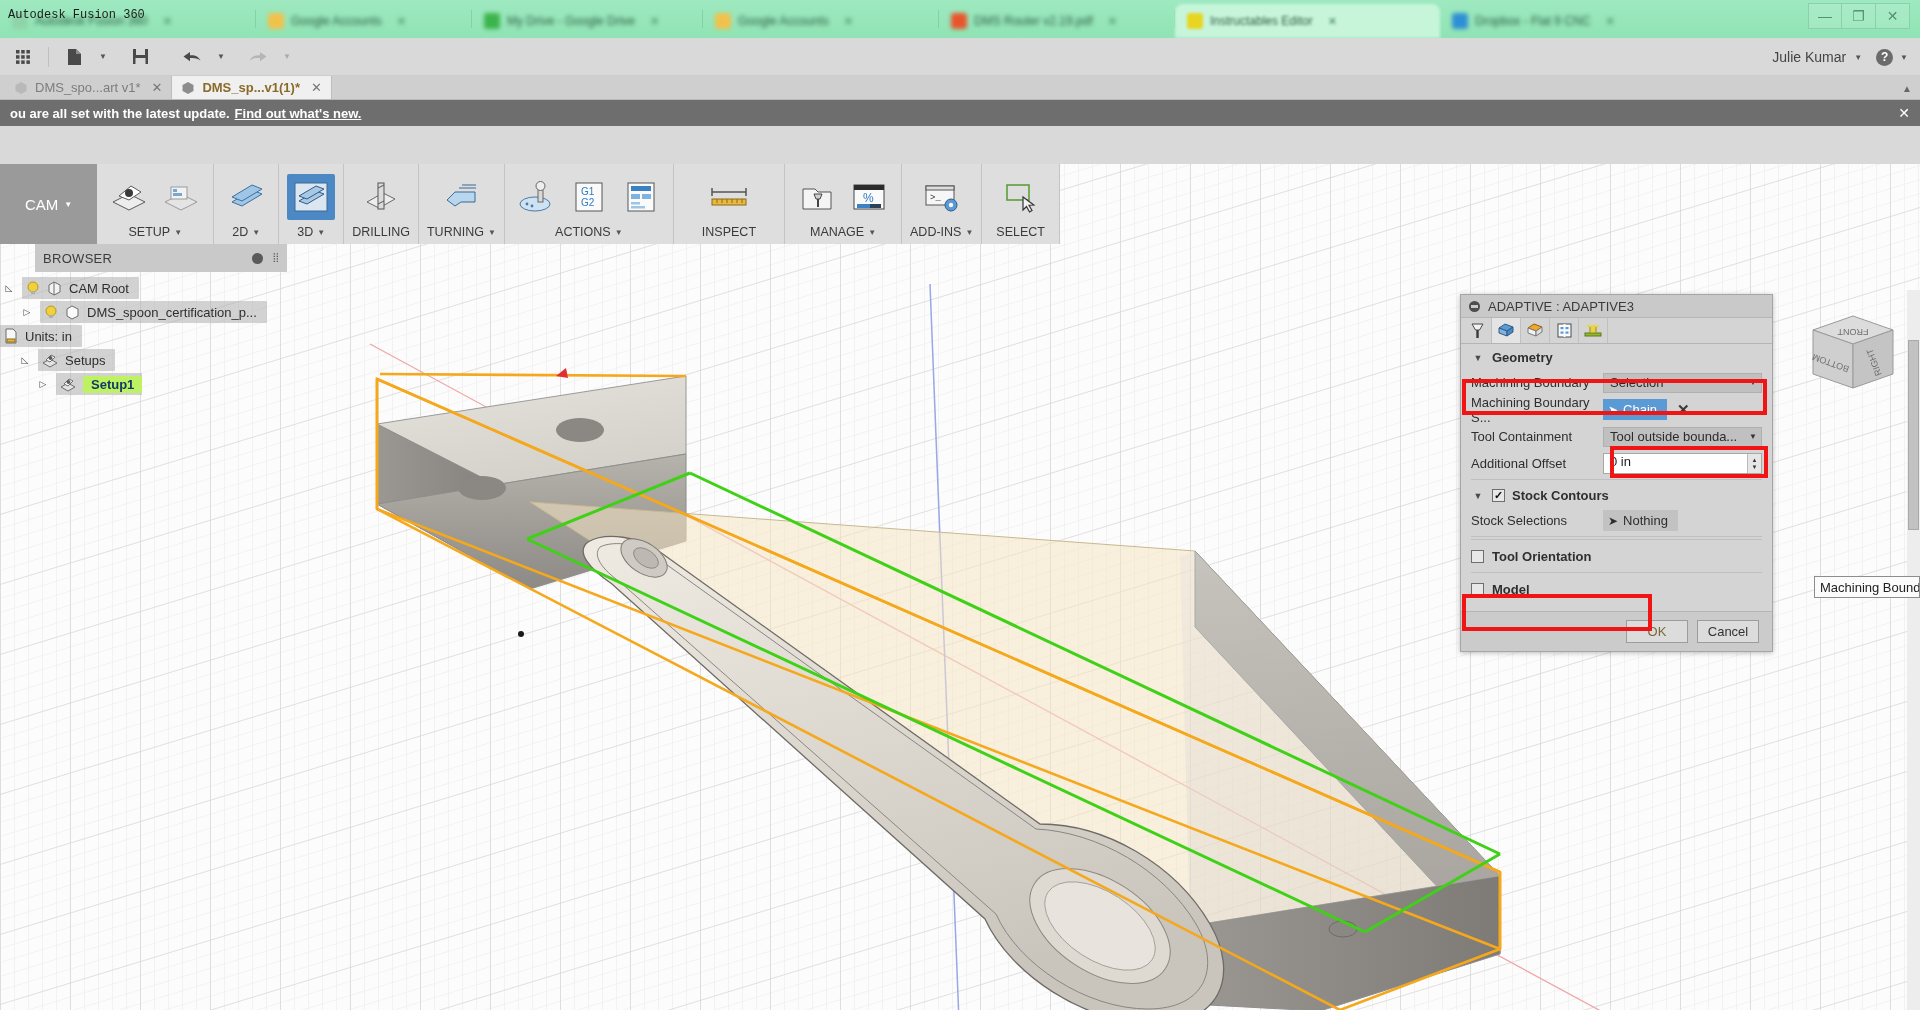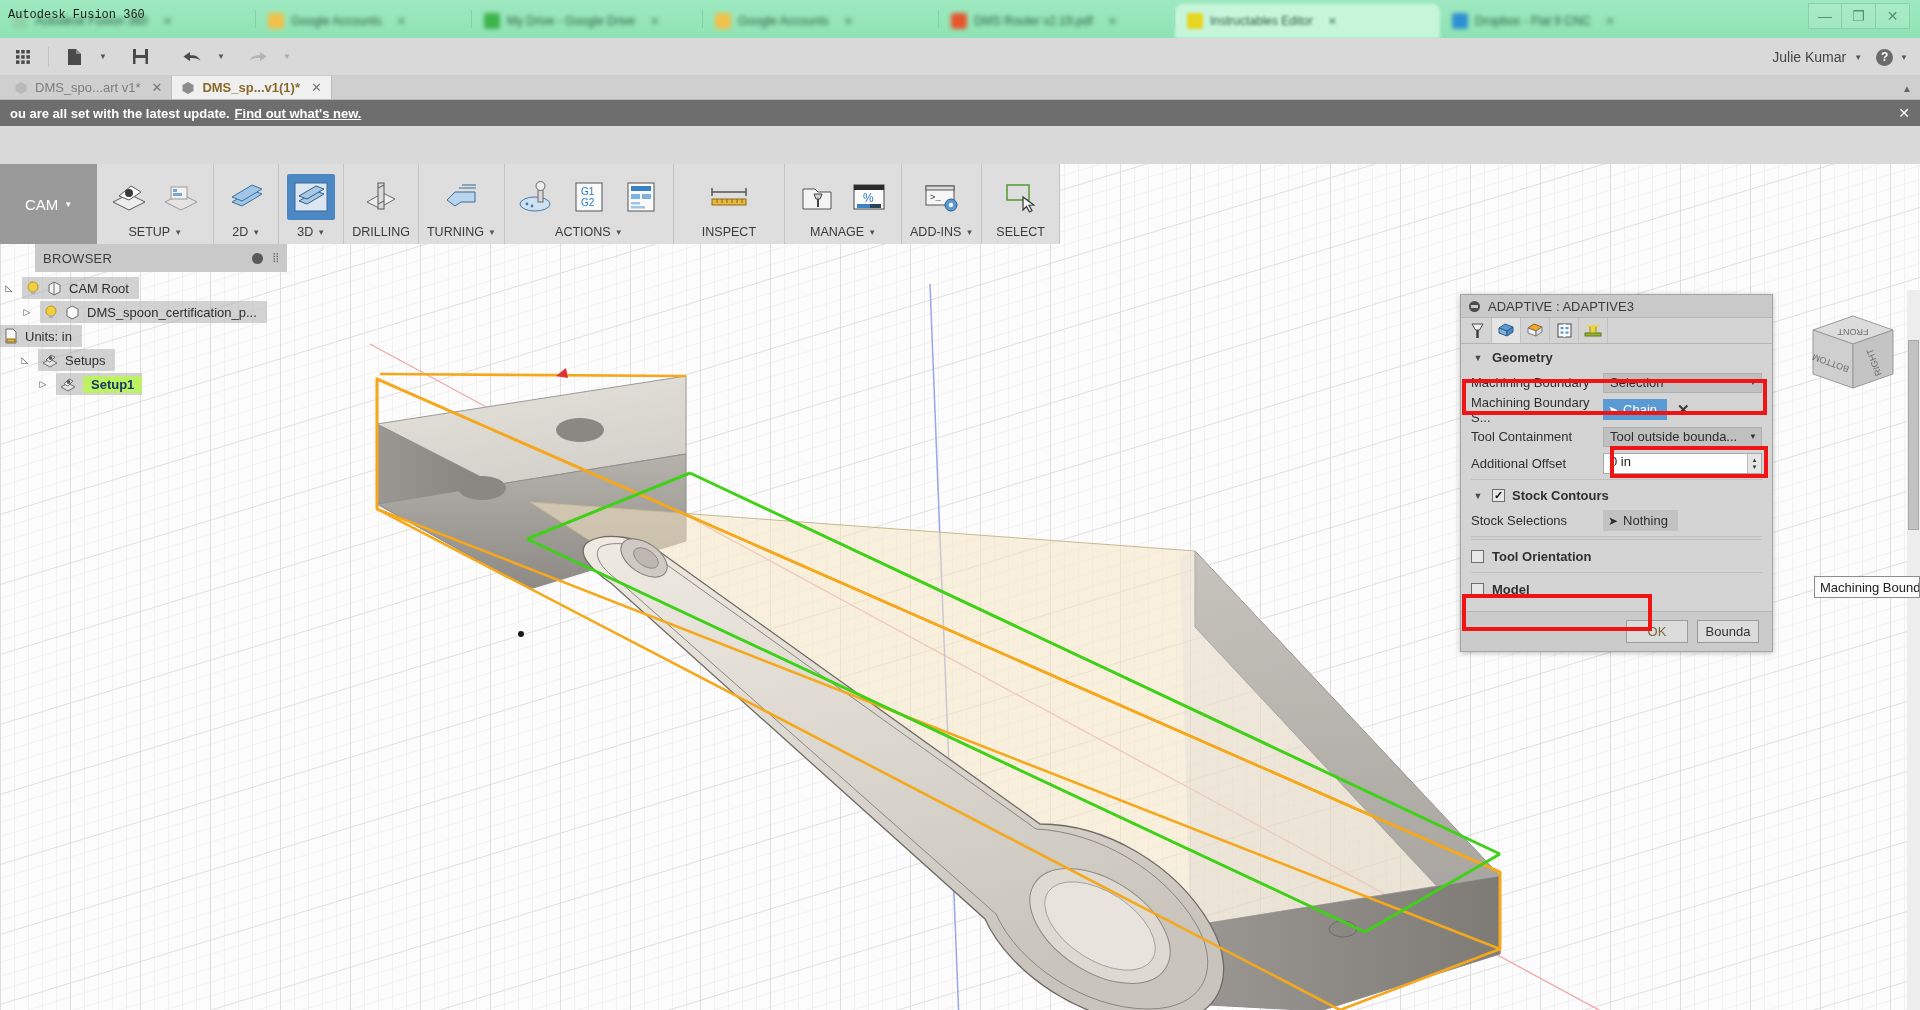--- a/index.html
+++ b/index.html
@@ -923,21 +923,21 @@
         <div class="divider"></div>
 
         <div class="collap" style="margin-bottom:8px">
           <span class="chk"></span>
           <span>Model</span>
         </div>
       </div>
 
       <div class="dlg-foot">
         <div class="dbtn ok">OK</div>
-        <div class="dbtn">Bounda</div>
+        <div class="dbtn">Cancel</div>
       </div>
     </div>
 
     <div class="redbox" style="left:1462px; top:215px; width:305px; height:36px;"></div>
     <div class="redbox" style="left:1610px; top:282px; width:158px; height:32px;"></div>
     <div class="redbox" style="left:1462px; top:430px; width:190px; height:37px;"></div>
 
     <div class="tooltip">
       <span>Machining Bounda</span>
     </div>

